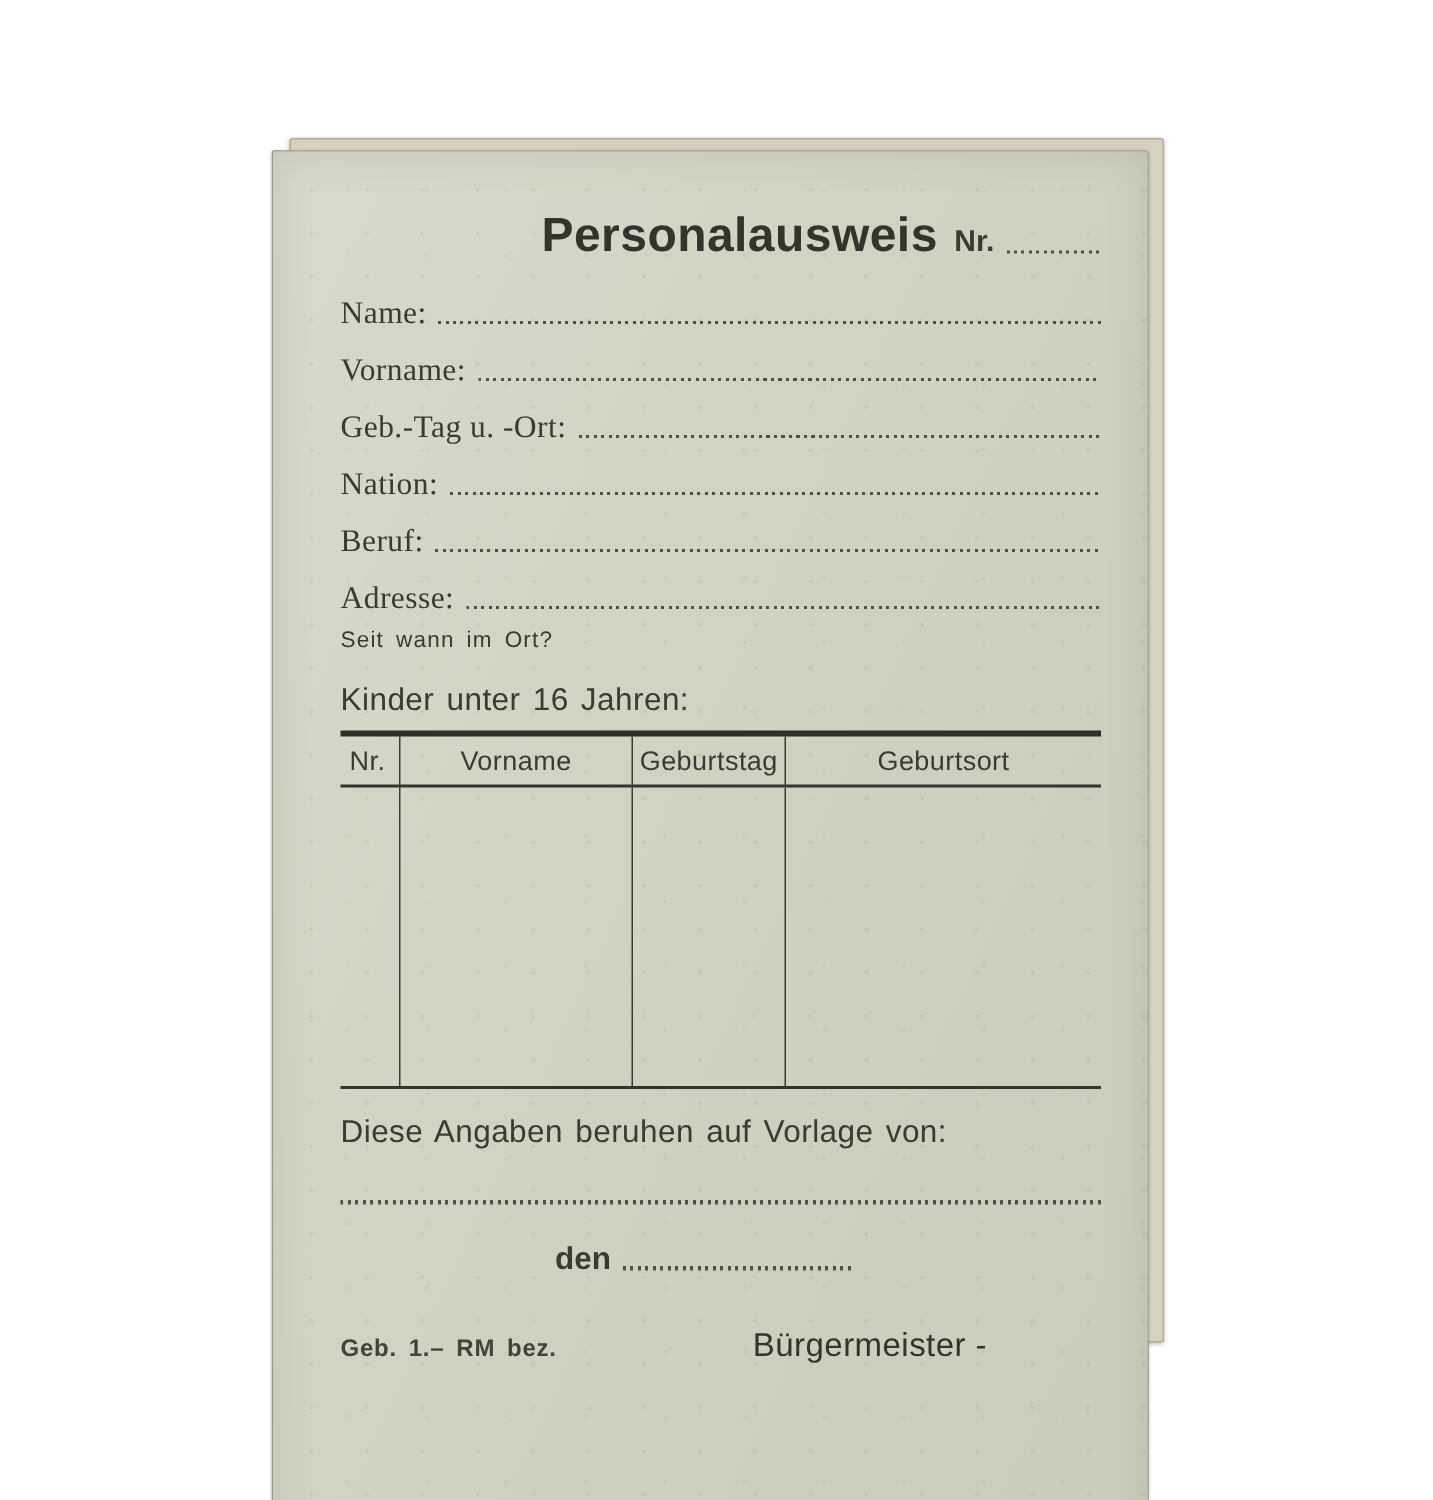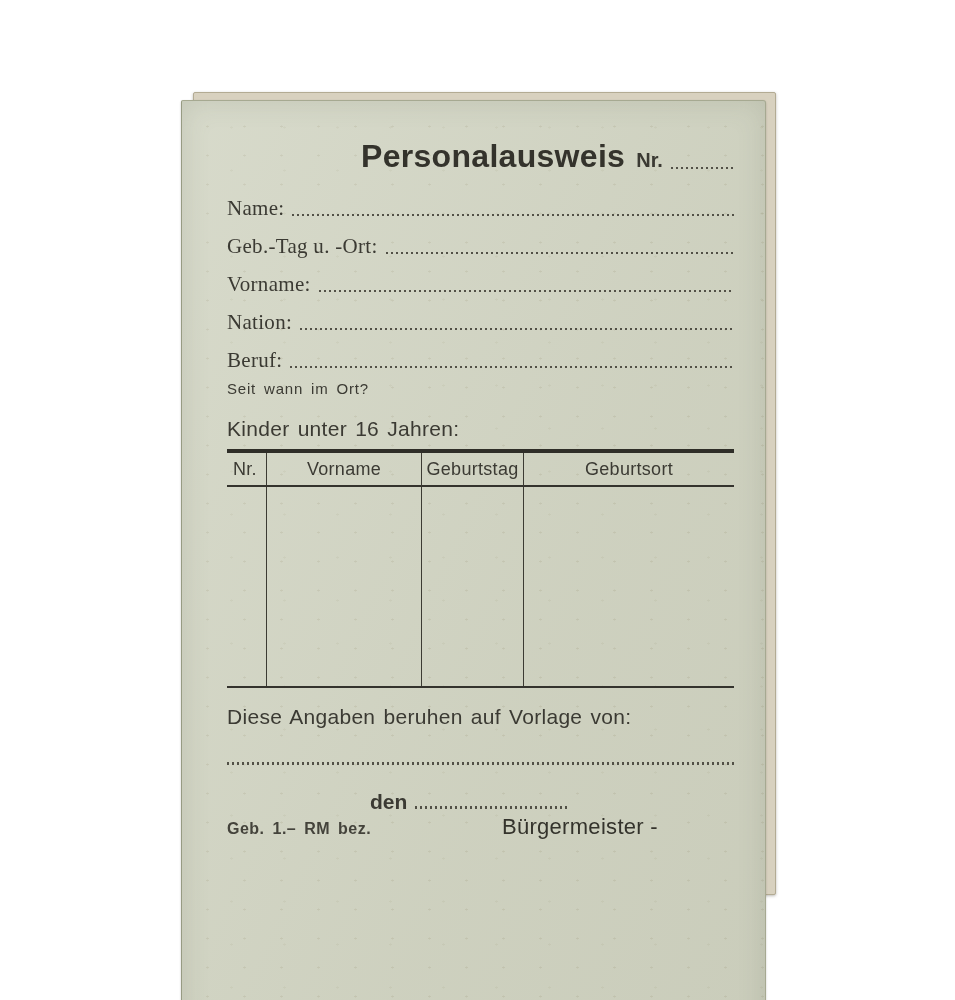--- a/index.html
+++ b/index.html
@@ -142,20 +142,21 @@
     margin-top: 18px;
     height: 26px;
   }
   .den-label { margin-left: 143px; font-size: 21px; font-weight: bold; }
   .den-row .dots { flex: none; width: 153px; }
 
   .footer-row {
     display: flex;
     justify-content: space-between;
     align-items: baseline;
+    margin-top: 32px;
   }
   .fee-note {
     font-size: 16px;
     font-weight: bold;
     letter-spacing: .5px;
     word-spacing: 3px;
     color: #44433b;
   }
   .mayor {
     font-size: 22px;
@@ -178,33 +179,37 @@
       <span class="nr-label">Nr.</span>
       <span class="dots"></span>
     </div>
 
     <div class="fields">
       <div class="field-row">
         <span class="field-label">Name:</span>
         <span class="dots"></span>
       </div>
       <div class="field-row">
+        <span class="field-label">Vorname:</span>
+        <span class="dots"></span>
+      </div>
+      <div class="field-row">
         <span class="field-label">Geb.-Tag u. -Ort:</span>
         <span class="dots"></span>
       </div>
       <div class="field-row">
-        <span class="field-label">Vorname:</span>
-        <span class="dots"></span>
-      </div>
-      <div class="field-row">
         <span class="field-label">Nation:</span>
         <span class="dots"></span>
       </div>
       <div class="field-row">
         <span class="field-label">Beruf:</span>
+        <span class="dots"></span>
+      </div>
+      <div class="field-row">
+        <span class="field-label">Adresse:</span>
         <span class="dots"></span>
       </div>
     </div>
 
     <div class="since">Seit wann im Ort?</div>
 
     <div class="children-heading">Kinder unter 16 Jahren:</div>
 
     <div class="tbl">
       <div class="tbl-row tbl-head">

